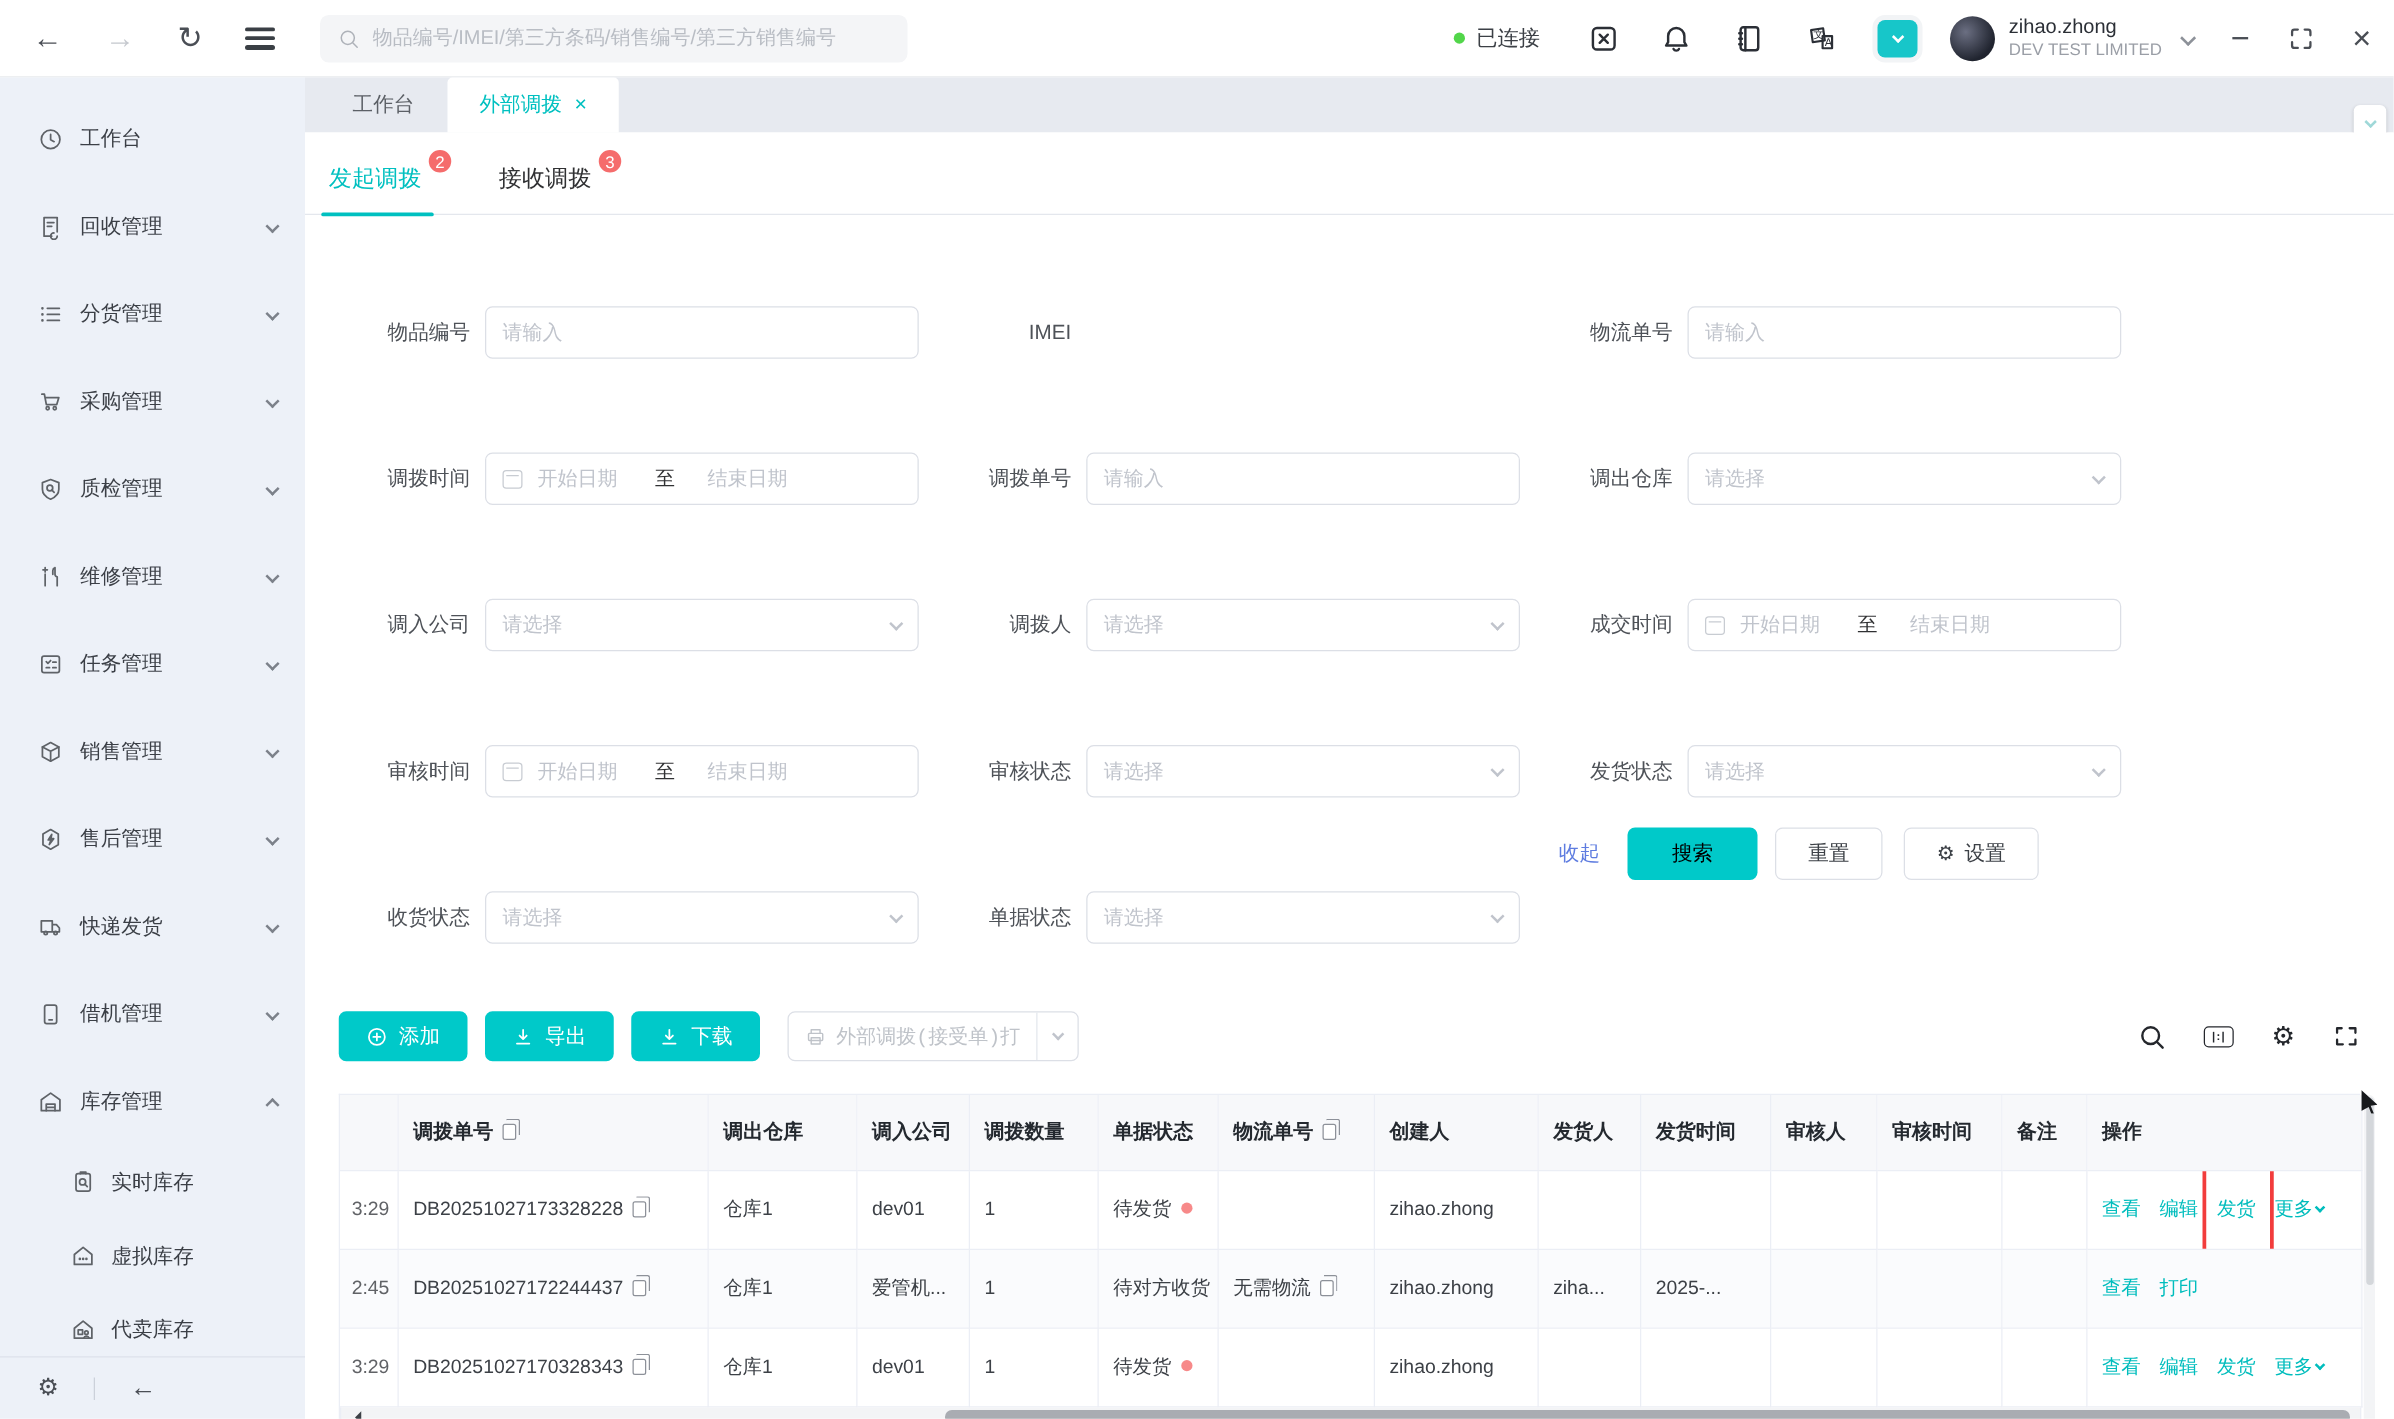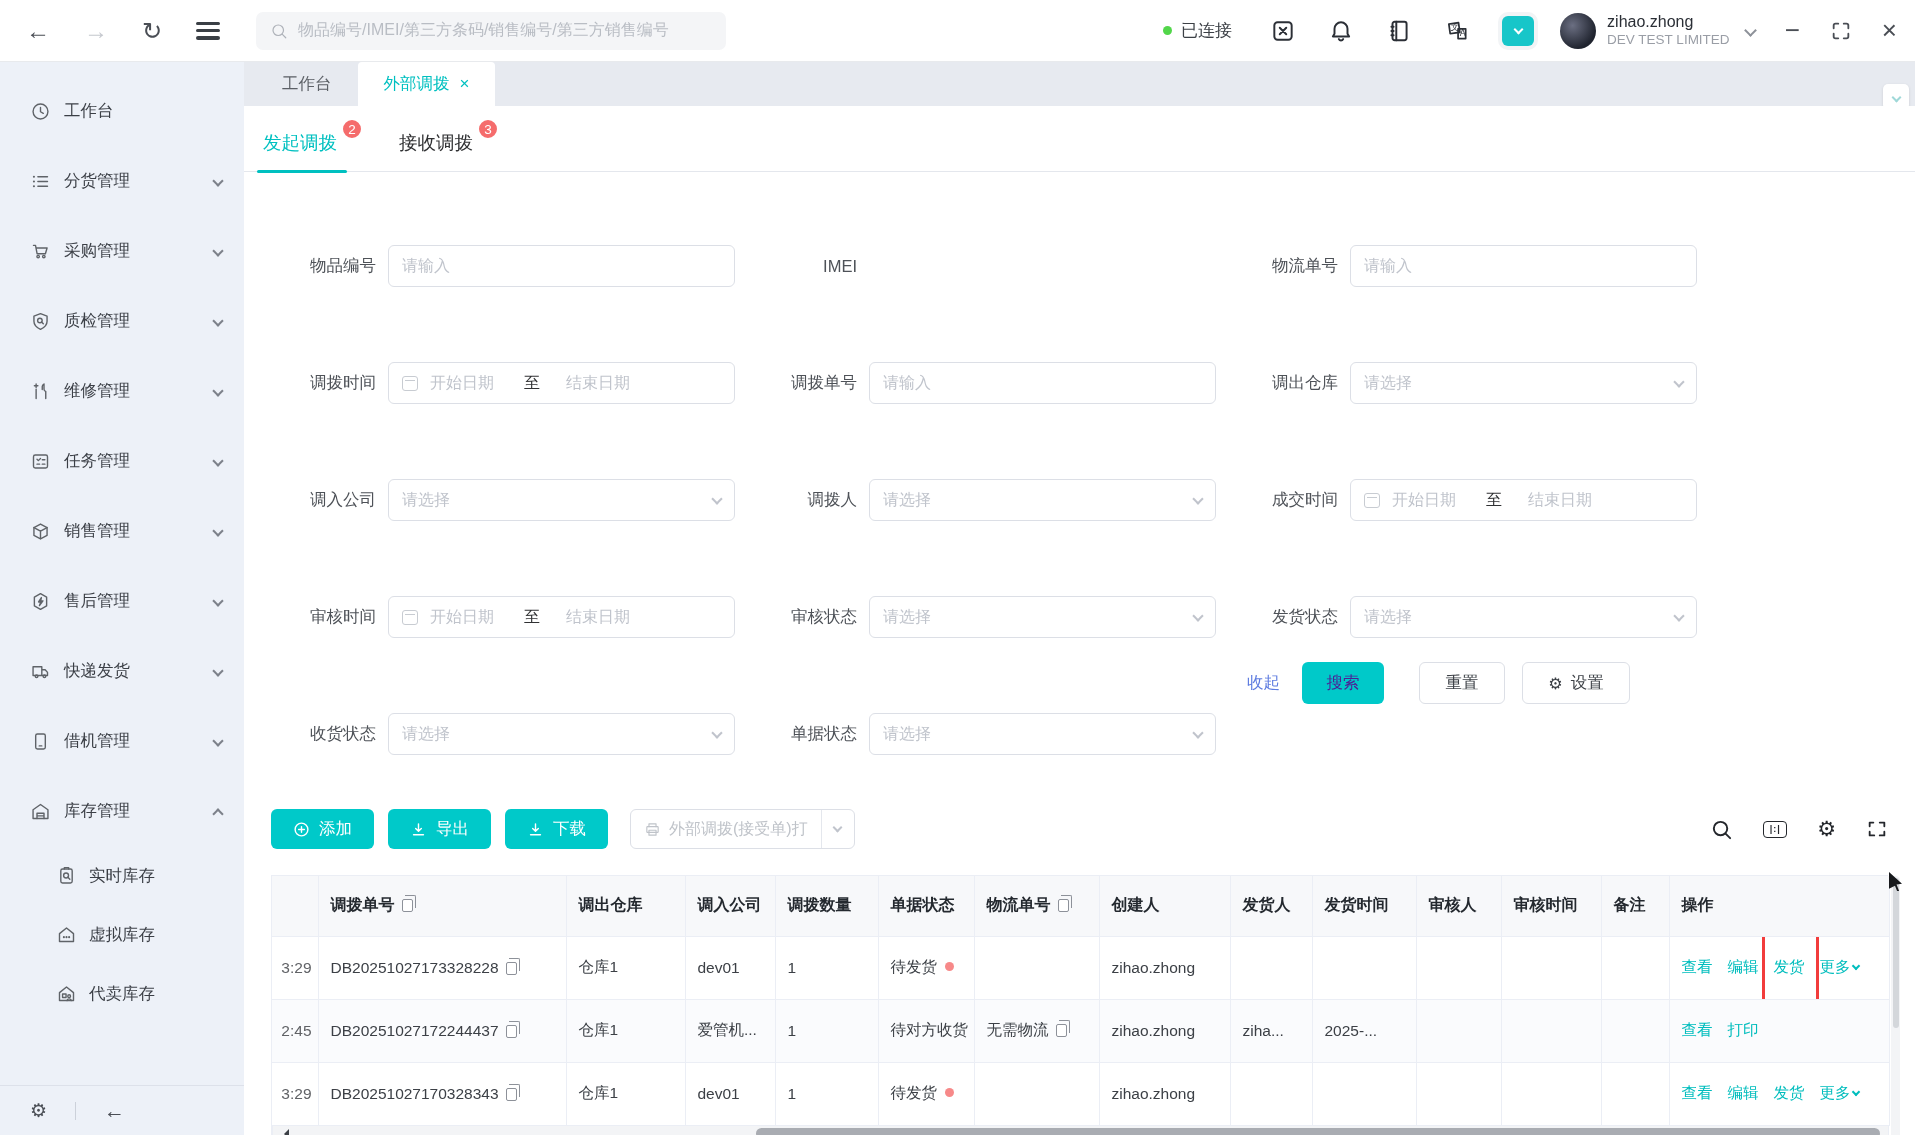--- a/index.html
+++ b/index.html
@@ -71,31 +71,31 @@
   .field { display:flex; align-items:center; height:52px;margin-top:46px; }
   .field .lb { width:105px; text-align:right; margin-right:12px; font-size:16.5px; color:#4e5258; flex:none; }
   .box { flex:1; height:42px; border:1px solid #dcdfe6; border-radius:6px; background:#fff; display:flex; align-items:center; padding:0 13px; font-size:16px; color:#c0c4cc; cursor:text; }
   .box .chev { margin-left:auto; width:8px; height:8px; border-color:#c0c4cc; margin-bottom:3px; }
   .cal { width:16px; height:15px; border:1.5px solid #c8ccd2; border-radius:3px; position:relative; margin-right:12px; flex:none; }
   .cal::before { content:""; position:absolute; left:2px; right:2px; top:3px; border-top:1.5px solid #c8ccd2; }
   .drange .to { color:#303133; margin:0 26px 0 30px; }
   .filter-actions { display:flex; align-items:center; height:42px; padding-left:14px; }
   .link-blue { color:#5e7ce0; font-size:16.5px; cursor:pointer; margin-right:22px; }
   .btn { height:42px; border-radius:6px; font-size:16.5px; display:inline-flex; align-items:center; justify-content:center; cursor:pointer; }
-  .btn.teal { background:#00c9c9; color:#4c1d95; width:82px; border:none; margin-right:35px; }
+  .btn.teal { background:#00c9c9; color:#000000; width:104px; border:none; margin-right:14px; }
   .btn.plain { background:#fff; border:1px solid #dcdfe6; color:#3c4046; width:86px; margin-right:17px; }
   .btn.plain.wide { width:108px; }
   .btn .g { margin-right:8px; font-size:16px; }
 
   
   .toolbar { margin:49px 27px 0 27px; display:flex; align-items:center; }
   .tbtn { height:40px; background:#00c9c9; border-radius:6px; color:#fff; font-size:16.5px; display:flex; align-items:center; padding:0 22px; margin-right:14px; cursor:pointer; }
   .tbtn svg, .tbtn .g { margin-right:9px; }
   .print-combo { height:40px; border:1px solid #dcdfe6; border-radius:6px; display:flex; align-items:center; margin-left:8px; color:#bfc3c9; font-size:16px; cursor:pointer; }
-  .print-combo .main-part { display:flex; align-items:center; padding:0 13px; }
+  .print-combo .main-part { display:flex; align-items:center; padding:0 13px;font-family:Liberation Mono, monospace; }
   .print-combo .main-part svg { margin-right:8px; }
   .print-combo .divider { width:1px; height:38px; background:#e4e7ed; }
   .print-combo .dd { width:32px; display:flex; align-items:center; justify-content:center; }
   .print-combo .chev { width:7px; height:7px; border-color:#c0c4cc; margin-bottom:3px; }
   .tool-icons { margin-left:auto; display:flex; align-items:center; gap:30px; color:#24272c; }
   .tool-icons > span { cursor:pointer; }
   .dens { width:24px; height:17px; border:1.8px solid #24272c; border-radius:4px; display:flex; align-items:center; justify-content:center; font-size:9px; letter-spacing:1px; color:#24272c; font-weight:bold; }
 
   
   .tablewrap { margin:26px 0 0 27px; width:1617px; position:relative; border-top:1px solid #ebeef5; border-left:1px solid #ebeef5; }
@@ -206,20 +206,29 @@
     <div class="menu">
       <div class="mi">
         <svg class="sic ic" viewBox="0 0 24 24">
             <circle cx="12" cy="12" r="8.5"></circle>
             <path d="M12 7.5v4.8l3.2 1.8"></path>
           </svg>
         <span>工作台</span>
       </div>
       <div class="mi">
         <svg class="sic ic" viewBox="0 0 24 24">
+            <path d="M6 3.5h12v13M6 3.5v17h7"></path>
+            <path d="M9 8h6M9 11.5h4"></path>
+            <path d="M15 17.5a3 3 0 1 0 3 3"></path>
+          </svg>
+        <span>回收管理</span>
+          <span class="chev"></span>
+      </div>
+      <div class="mi">
+        <svg class="sic ic" viewBox="0 0 24 24">
             <path d="M9 6.5h11M9 12h11M9 17.5h11"></path>
             <path d="M4.5 6.5h.01M4.5 12h.01M4.5 17.5h.01" style="stroke-width:2.4"></path>
           </svg>
         <span>分货管理</span>
           <span class="chev"></span>
       </div>
       <div class="mi">
         <svg class="sic ic" viewBox="0 0 24 24">
             <path d="M4 5h2.3l1.8 9.5h9.5L19.5 8H7"></path>
             <circle cx="9.3" cy="17.8" r="1.4"></circle>

